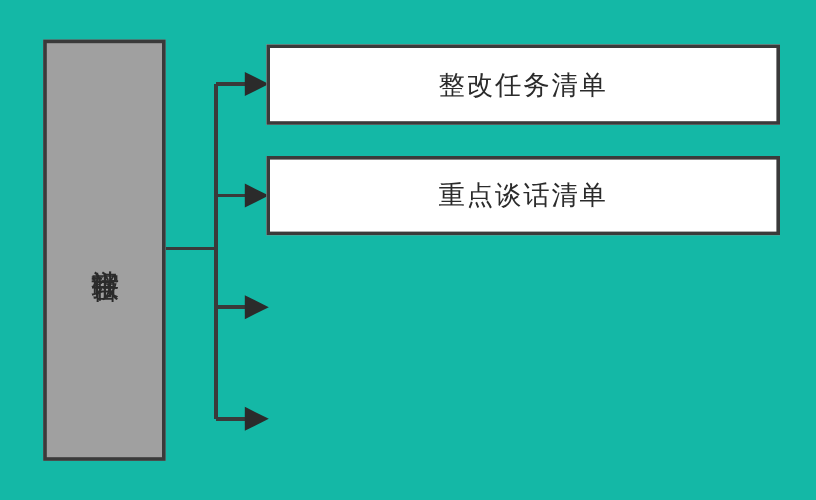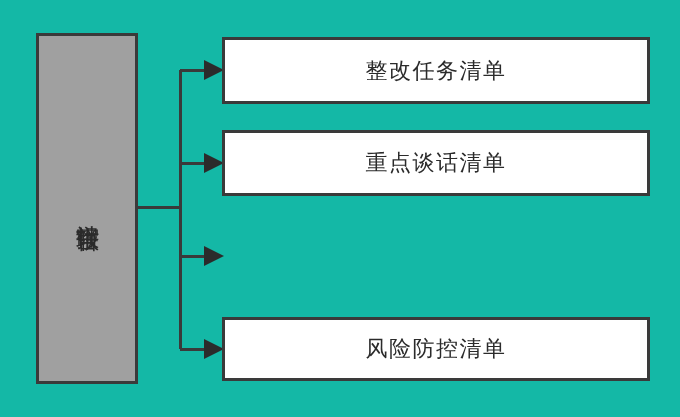--- a/index.html
+++ b/index.html
@@ -103,17 +103,14 @@
       <polygon points="204,339 224,349 204,359"></polygon>
     </g>
   </svg>
 
   <div class="list-node" id="list-node-0">
     <span class="list-node-label">整改任务清单</span>
   </div>
   <div class="list-node" id="list-node-1">
     <span class="list-node-label">重点谈话清单</span>
   </div>
-  <div class="list-node" id="list-node-3">
-    <span class="list-node-label">风险防控清单</span>
-  </div>
 
 </div>
 
 </body></html>

